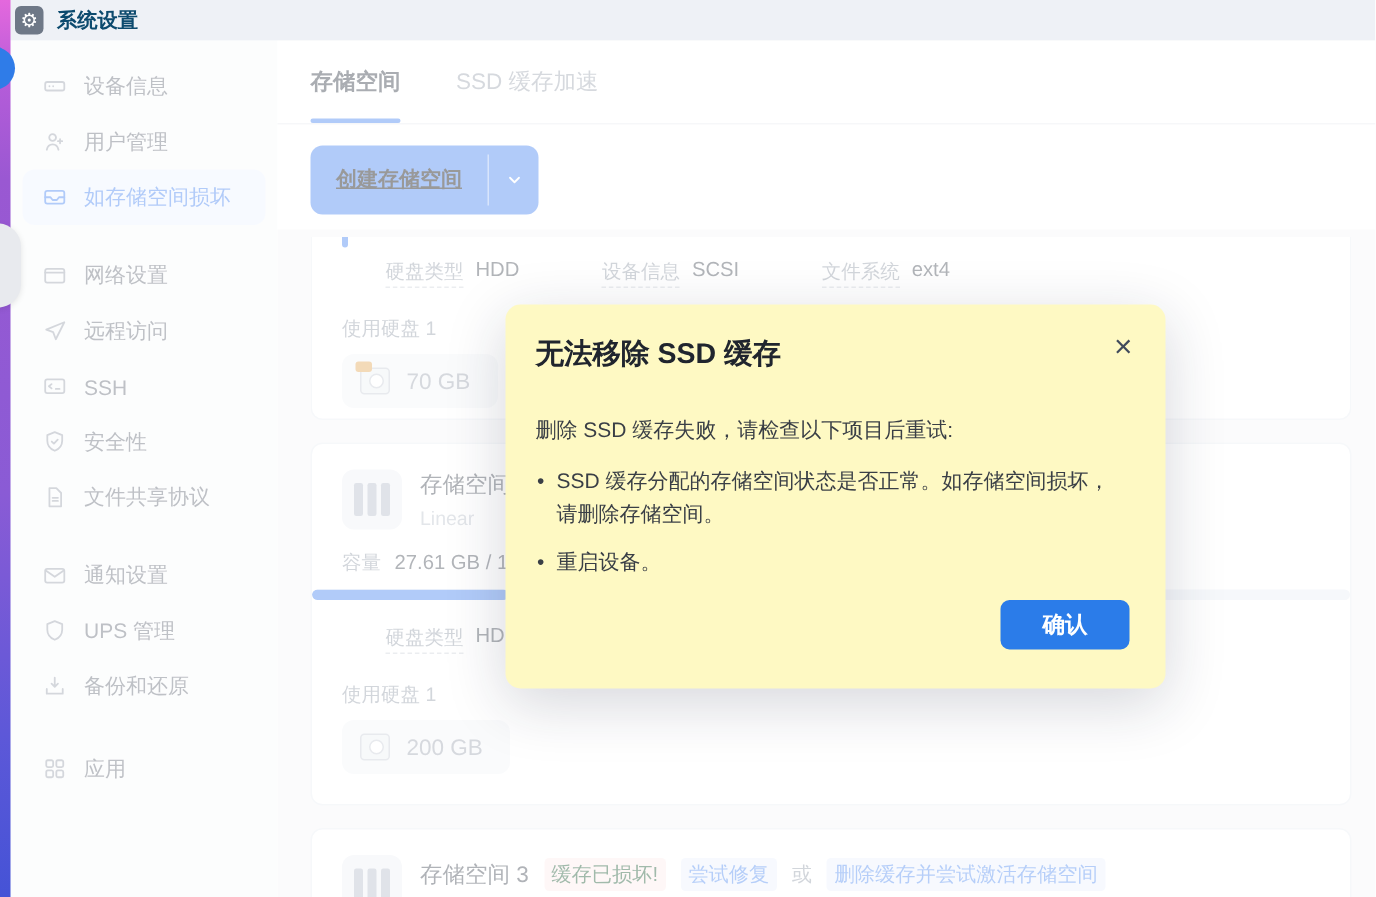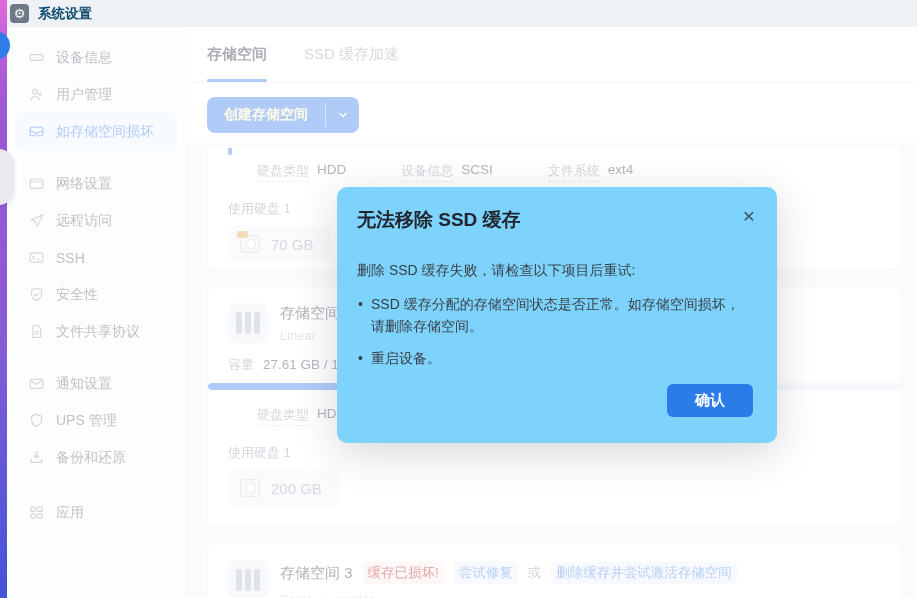--- a/index.html
+++ b/index.html
@@ -32,21 +32,21 @@
   .nav-item.active{margin:0 8px;padding-left:13px;background:#ecf3ff;border-radius:8px;color:#3e7ef0;}
   .nav-item.active svg{color:#3e7ef0;}
 
   
   .main{position:absolute;left:185px;top:27px;right:0;bottom:0;display:flex;flex-direction:column;background:#fff;}
   .tabs{height:55px;border-bottom:1px solid #e9ecf1;display:flex;gap:37px;padding-left:22px;flex:0 0 auto;}
   .tab{position:relative;display:flex;align-items:center;font-size:15px;color:#98a0ac;cursor:pointer;}
   .tab.active{color:#2b3340;font-weight:bold;}
   .tab.active::after{content:"";position:absolute;left:0;right:0;bottom:0;height:3px;border-radius:2px;background:#3e7ef0;}
   .toolbar{padding:14px 0 10px 22px;flex:0 0 auto;}
-  .split-btn{display:inline-flex;height:36px;border-radius:8px;overflow:hidden;background:#3e7ef0;color:#fef9c3;}
+  .split-btn{display:inline-flex;height:46px;border-radius:8px;overflow:hidden;background:#3e7ef0;color:#000000;text-decoration:underline;}
   .split-main{display:flex;align-items:center;padding:0 17px;font-size:14px;font-weight:bold;cursor:pointer;}
   .split-divider{width:1px;background:rgba(255,255,255,.5);margin:6px 0;}
   .split-arrow{width:33px;display:flex;align-items:center;justify-content:center;cursor:pointer;}
 
   
   .content{flex:1;background:#f5f6f8;padding:5px 16px 0 22px;overflow:hidden;}
   .card{background:#fff;border:1px solid #e9edf3;border-radius:8px;margin-bottom:15px;box-sizing:border-box;}
   .card.cut{border-top:none;border-radius:0 0 8px 8px;position:relative;height:122px;padding:14px 20px;}
   .bar-remnant{position:absolute;left:20px;top:0;width:4px;height:7px;border-radius:0 0 2px 2px;background:#3e7ef0;}
   .specs{display:flex;gap:26px;}
@@ -70,29 +70,29 @@
   .head-sub{font-size:13px;color:#b9c0ca;margin-top:5px;}
   .cap-row{font-size:13px;margin-bottom:9px;display:flex;gap:9px;align-items:baseline;}
   .cap-label{color:#9099a6;}
   .cap-value{color:#3f4652;font-size:13.5px;}
   .progress{height:7px;background:#e8edf4;border-radius:4px;margin:0 -20px 16px;overflow:hidden;}
   .progress-fill{height:100%;background:#3e7ef0;border-radius:4px;}
 
   .c3-lines{padding-top:2px;}
   .c3-line1{display:flex;align-items:center;gap:10px;}
   .c3-title{font-size:15px;color:#3b424e;}
-  .status-bad{color:#b91c1c;background:#fdecec;padding:2px 5px;border-radius:3px;font-size:13.5px;}
+  .status-bad{color:#14532d;background:#fdecec;padding:2px 5px;border-radius:3px;font-size:13.5px;}
   .link-chip{color:#4a86ef;background:#eaf1fd;padding:2px 5px;border-radius:3px;font-size:13.5px;cursor:pointer;}
   .conj{color:#8f98a6;font-size:13.5px;}
   .c3-line2{margin-top:8px;font-size:13px;color:#b9c0ca;display:flex;gap:11px;align-items:center;}
   .vdiv{color:#dde1e7;}
 
   
   .overlay{position:absolute;left:7px;top:27px;right:0;bottom:0;background:rgba(255,255,255,.6);z-index:20;}
-  .modal{position:absolute;left:337px;top:187px;width:440px;height:256px;background:#7dd3fc;border-radius:10px;
+  .modal{position:absolute;left:337px;top:203px;width:440px;height:256px;background:#fef9c3;border-radius:10px;
          box-shadow:0 10px 40px rgba(25,35,60,.18);z-index:50;box-sizing:border-box;padding:20px 24px 0 20px;}
   .modal-title{font-size:19px;font-weight:bold;color:#20252e;}
   .modal-close{position:absolute;top:18px;right:22px;font-size:21px;color:#414b5c;cursor:pointer;line-height:1;}
   .modal-body{margin-top:26px;font-size:14px;color:#3a3f46;line-height:1.62;}
   .modal ul{margin:11px 0 0;padding-left:14px;list-style:none;}
   .modal li{position:relative;margin-bottom:9px;}
   .modal li::before{content:"•";position:absolute;left:-13px;color:#3a3f46;}
   .confirm-btn{position:absolute;right:24px;bottom:26px;width:86px;height:33px;border:none;border-radius:6px;
                background:#2b7ce9;color:#fff;font-size:15px;font-weight:bold;cursor:pointer;
                font-family:"Liberation Sans","DejaVu Sans",sans-serif;}

